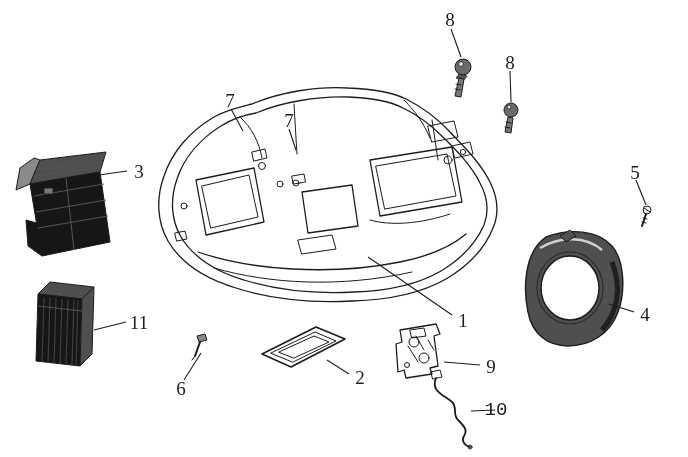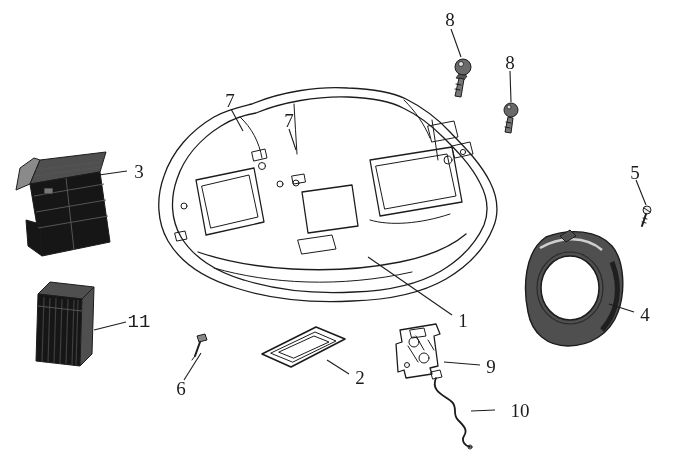--- a/index.html
+++ b/index.html
@@ -159,18 +159,18 @@
   </svg>
 
   <div class="callout" style="left:450px; top:19px;">8</div>
   <div class="callout" style="left:510px; top:62px;">8</div>
   <div class="callout" style="left:635px; top:172px;">5</div>
   <div class="callout" style="left:139px; top:171px;">3</div>
   <div class="callout" style="left:230px; top:100px;">7</div>
   <div class="callout" style="left:289px; top:120px;">7</div>
   <div class="callout" style="left:463px; top:320px;">1</div>
   <div class="callout" style="left:645px; top:314px;">4</div>
-  <div class="callout" style="left:139px; top:322px;font-family:Liberation Mono, monospace;">11</div>
+  <div class="callout" style="left:139px; top:322px;">11</div>
   <div class="callout" style="left:181px; top:388px;">6</div>
   <div class="callout" style="left:360px; top:377px;">2</div>
   <div class="callout" style="left:491px; top:366px;">9</div>
-  <div class="callout" style="left:520px; top:410px;">10</div>
+  <div class="callout" style="left:496px; top:410px;font-family:Liberation Mono, monospace;">10</div>
 </div>
 
 </body></html>

